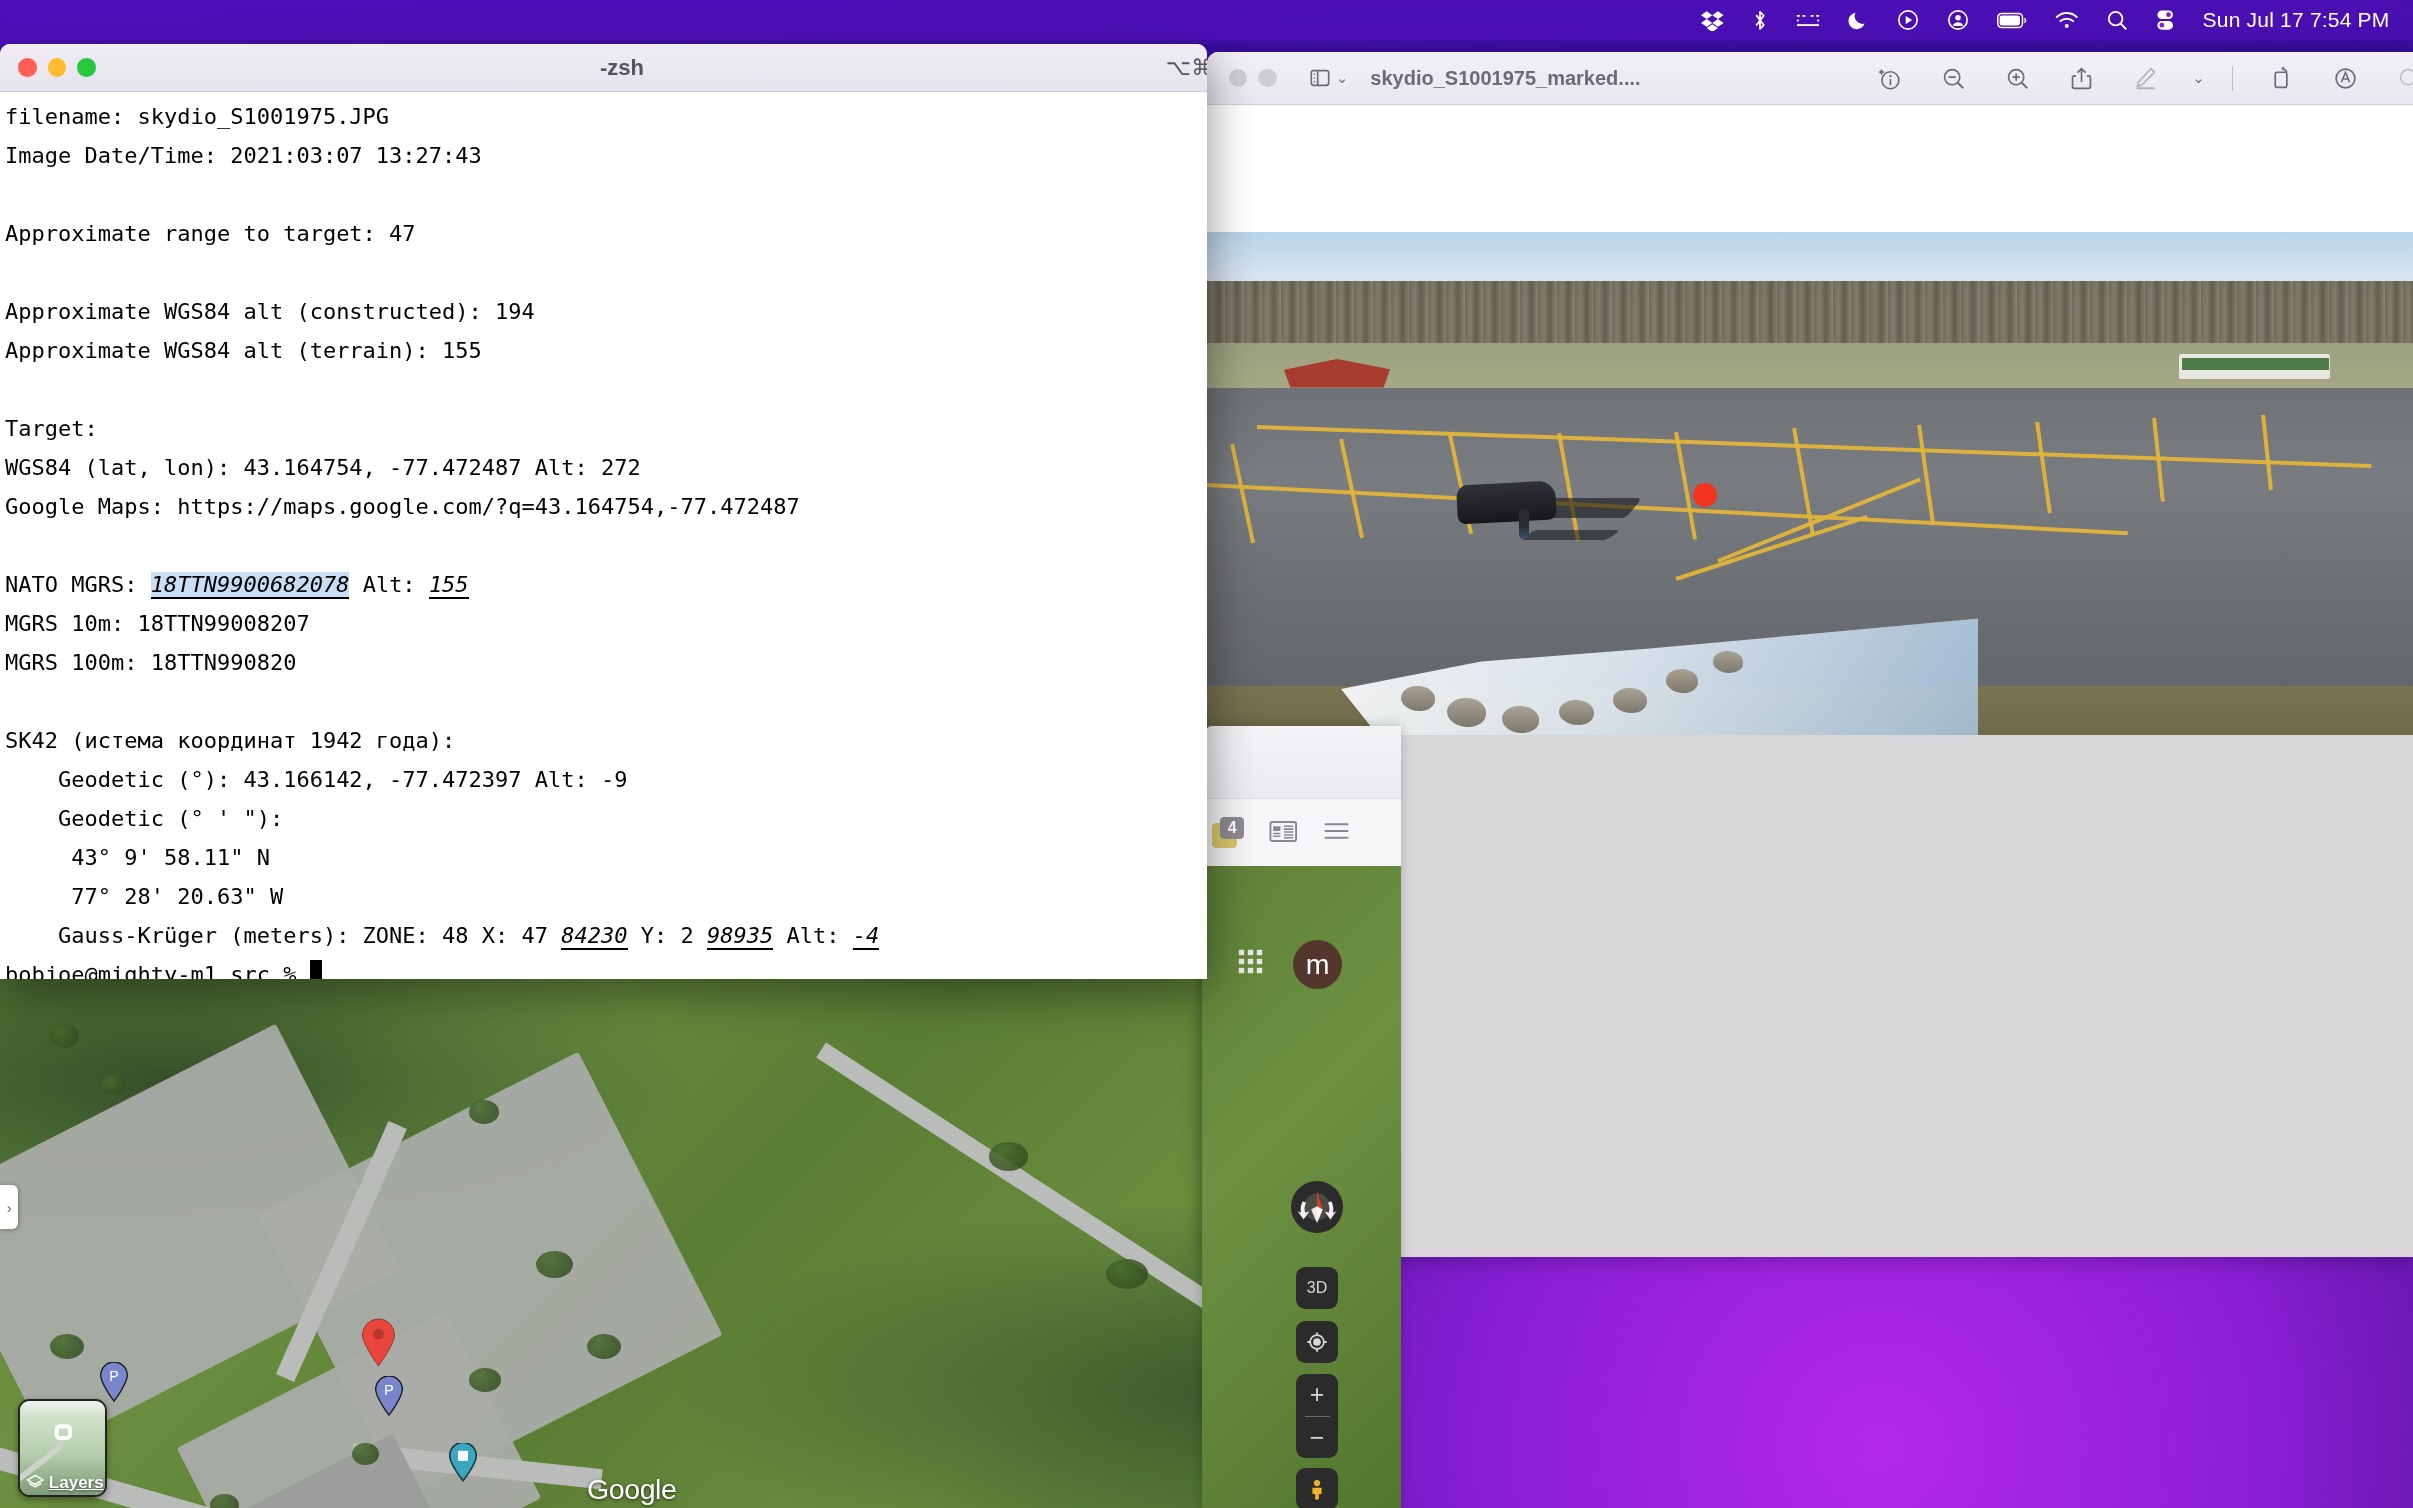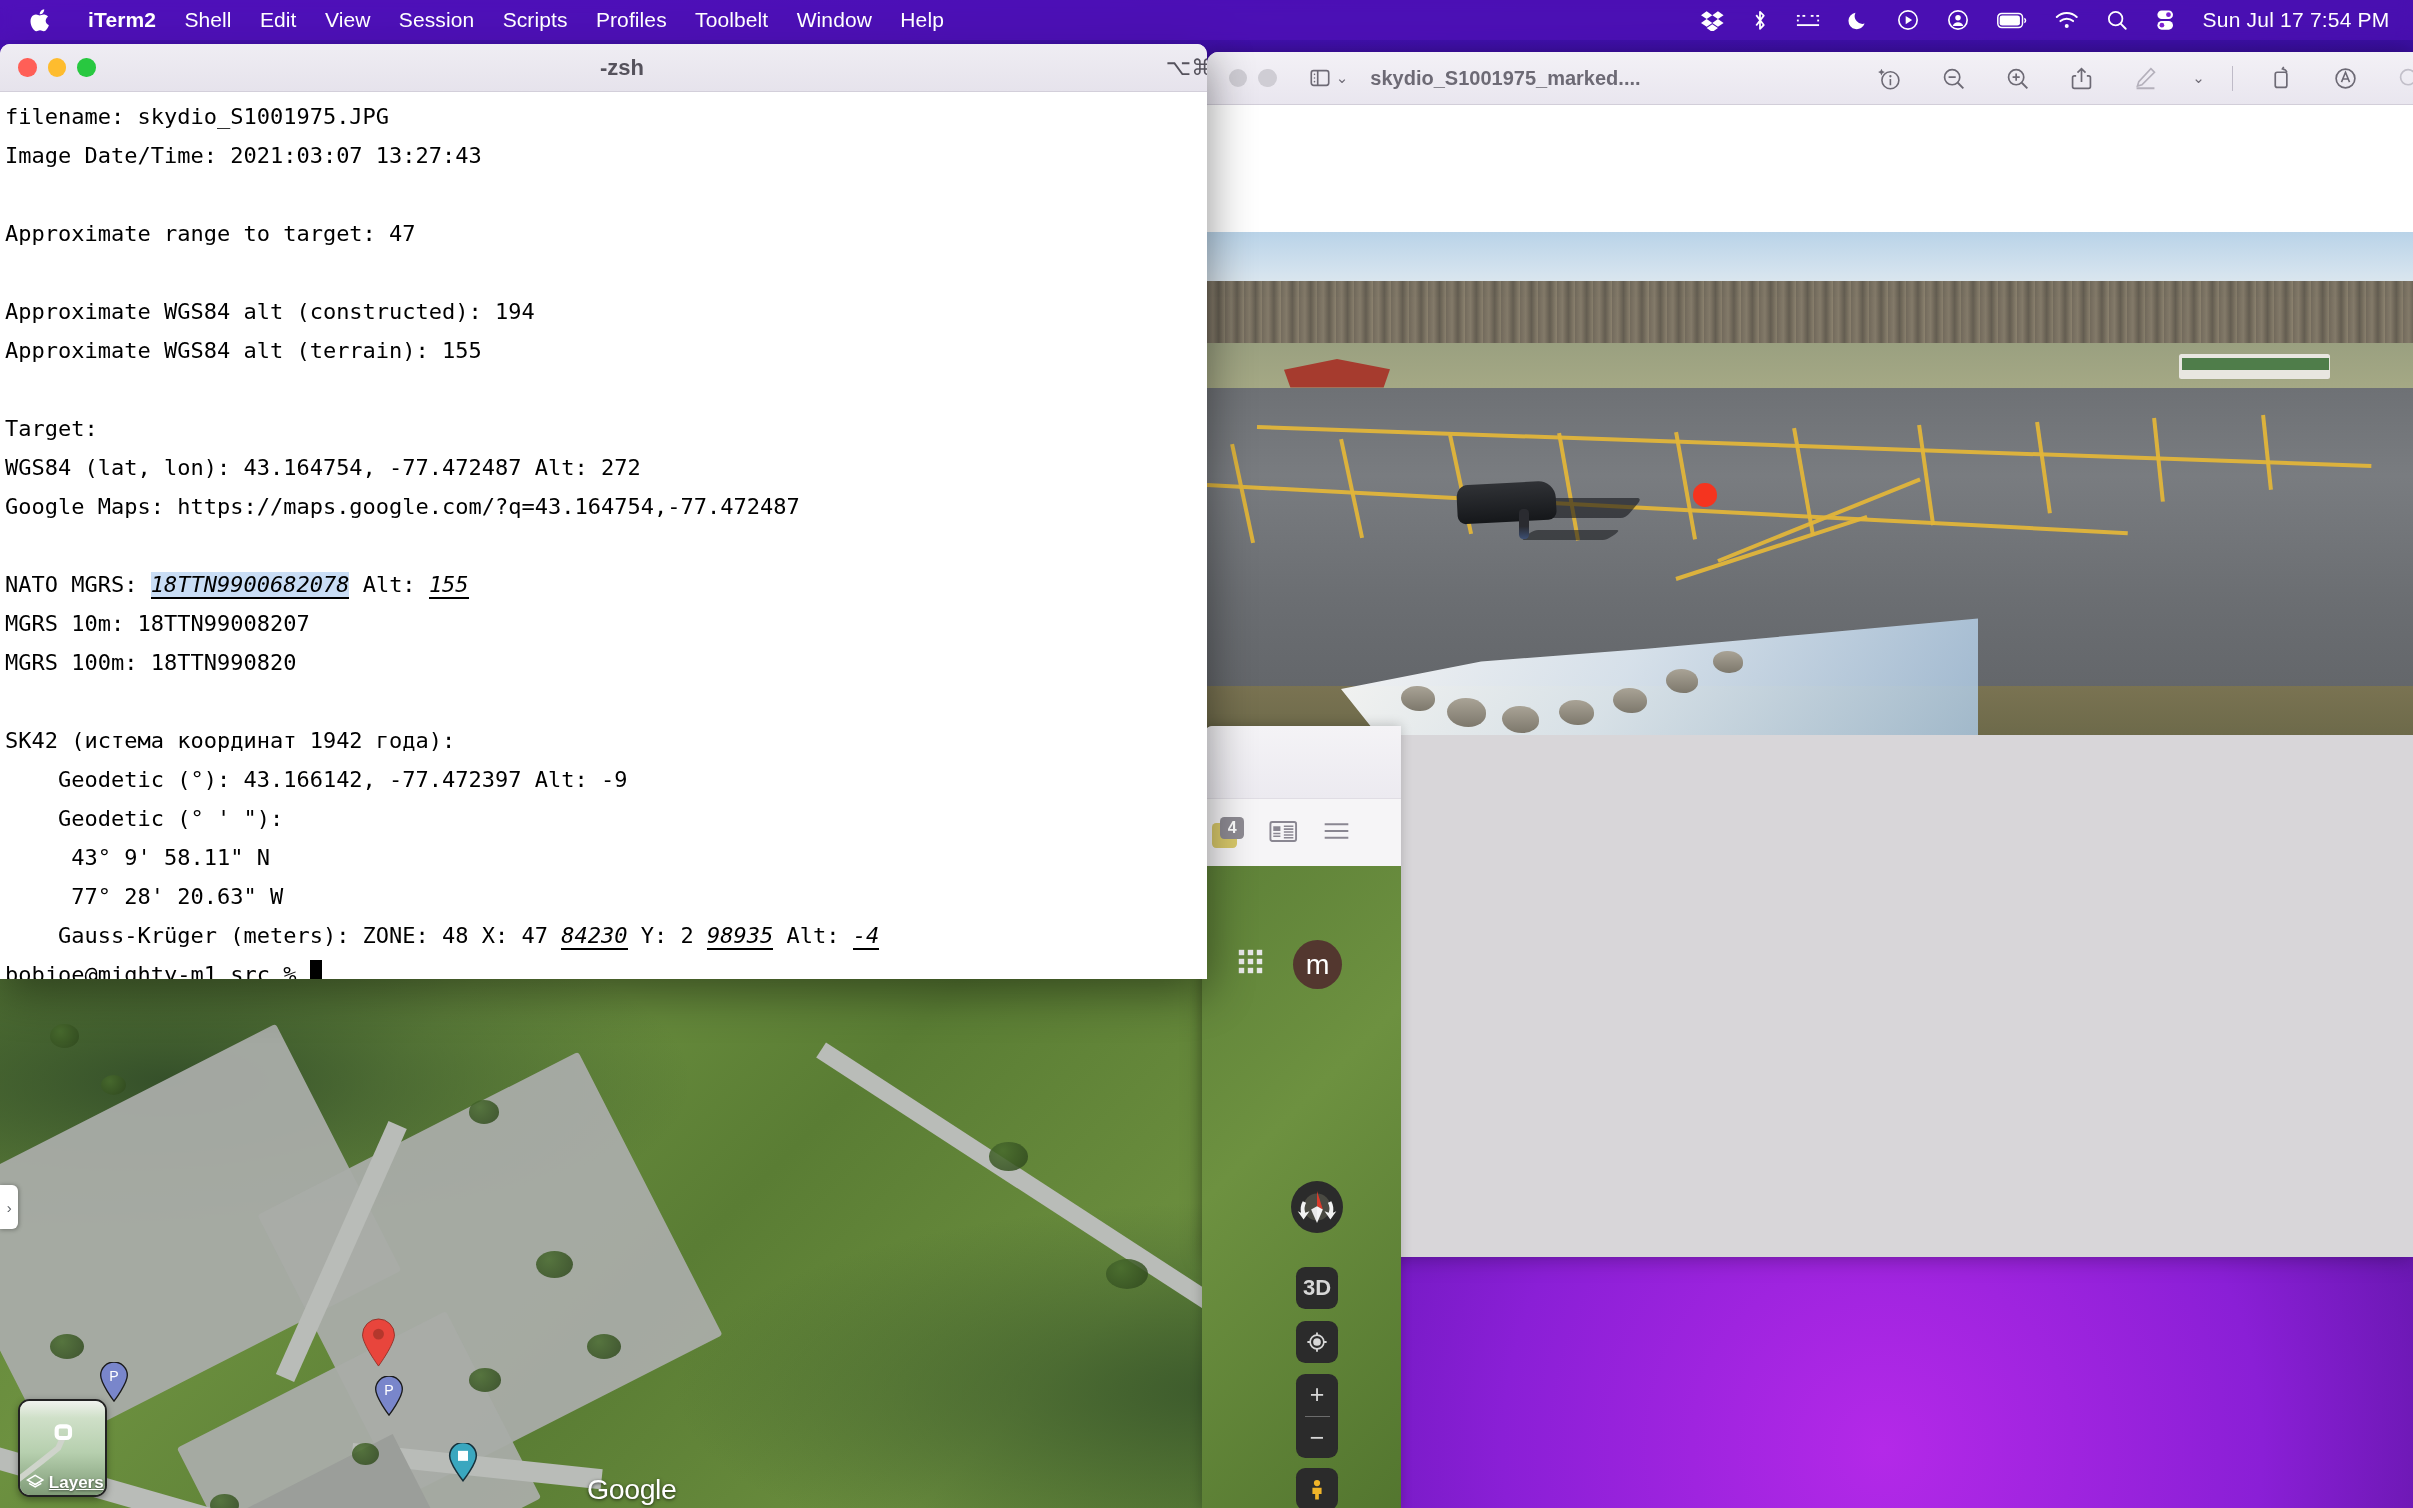--- a/index.html
+++ b/index.html
@@ -387,21 +387,21 @@
     <svg viewBox="0 0 62 62" width="52" height="52">
       <circle cx="31" cy="31" r="16" fill="#4a4a42"></circle>
       <path d="M31 12 L38 34 L31 30 Z" fill="#d93b2b"></path>
       <path d="M31 50 L24 34 L31 30 Z" fill="#e9e9e9"></path>
       <path d="M31 50 L38 34 L31 30 Z" fill="#f4f4f4"></path>
       <path d="M14 24 A20 20 0 0 0 12 38 L8 36 L15 46 L22 36 L17 38 A15 15 0 0 1 18 26 Z" fill="#f2f2f2"></path>
       <path d="M48 24 A20 20 0 0 1 50 38 L54 36 L47 46 L40 36 L45 38 A15 15 0 0 0 44 26 Z" fill="#f2f2f2"></path>
     </svg>
   </div>
 
-  <div class="map-ctrl" style="left:1296px; top:1267px; width:42px; height:42px; font-size:22px; font-weight:bold;">
+  <div class="map-ctrl" style="left:1296px; top:1267px; width:42px; height:42px; font-size:16px; font-weight:normal;">
     <span>3D</span>
   </div>
 
   <div class="map-ctrl" style="left:1296px; top:1321px; width:42px; height:42px;">
     <svg viewBox="0 0 24 24" width="22" height="22">
       <circle cx="12" cy="12" r="4.2" fill="#d7d7d7"></circle>
       <circle cx="12" cy="12" r="7.5" fill="none" stroke="#d7d7d7" stroke-width="1.8"></circle>
       <path d="M12 1.5v4M12 18.5v4M1.5 12h4M18.5 12h4" stroke="#d7d7d7" stroke-width="2"></path>
     </svg>
   </div>
@@ -625,38 +625,20 @@
 <span>SK42 (истема координат 1942 года):</span>
 <span>    Geodetic (°): 43.166142, -77.472397 Alt: -9</span>
 <span>    Geodetic (° ' "):</span>
 <span>     43° 9' 58.11" N</span>
 <span>     77° 28' 20.63" W</span>
 <span>    Gauss-Krüger (meters): ZONE: </span><span>48</span><span> X: </span><span>47</span> <span class="ul">84230</span><span> Y: </span><span>2</span> <span class="ul">98935</span><span> Alt: </span><span class="ul">-4</span>
 <span>bobjoe@mighty-m1 src % </span><span class="cursor"></span></div>
   </div>
 
   <div class="menubar">
-    <div class="menubar-left">
-      <div class="apple-logo">
-        <svg viewBox="0 0 24 28" width="22" height="25">
-          <path d="M17.2 14.6c0-3.2 2.6-4.7 2.7-4.8-1.5-2.2-3.8-2.5-4.6-2.5-1.9-.2-3.8 1.1-4.8 1.1s-2.5-1.1-4.1-1.1c-2.1 0-4 1.2-5.1 3.1-2.2 3.8-.6 9.4 1.5 12.5 1.1 1.5 2.3 3.2 4 3.1 1.6-.1 2.2-1 4.1-1s2.5 1 4.2 1c1.7 0 2.8-1.5 3.9-3.1.8-1.1 1.4-2.3 1.8-3.6-.2-.1-3.4-1.3-3.6-5.2z" fill="#fff"></path>
-          <path d="M14.3 5.3c.9-1 1.4-2.5 1.3-3.9-1.3.1-2.8.9-3.7 1.9-.8.9-1.5 2.4-1.3 3.8 1.4.1 2.9-.7 3.7-1.8z" fill="#fff"></path>
-        </svg>
-      </div>
-      <div class="menu-item bold">iTerm2</div>
-      <div class="menu-item">Shell</div>
-      <div class="menu-item">Edit</div>
-      <div class="menu-item">View</div>
-      <div class="menu-item">Session</div>
-      <div class="menu-item">Scripts</div>
-      <div class="menu-item">Profiles</div>
-      <div class="menu-item">Toolbelt</div>
-      <div class="menu-item">Window</div>
-      <div class="menu-item">Help</div>
-    </div>
 
     <div class="menubar-right">
       <div class="status-icon">
         <svg viewBox="0 0 24 24" width="22.6" height="22.6">
           <path d="M6 2.5 L12 6.6 L6 10.7 L0 6.6 Z M18 2.5 L24 6.6 L18 10.7 L12 6.6 Z M6 18.9 L12 14.8 L6 10.7 L0 14.8 Z M18 18.9 L24 14.8 L18 10.7 L12 14.8 Z M12 16.2 L18 20.3 L12 24.4 L6 20.3 Z" fill="#fff"></path>
         </svg>
       </div>
       <div class="status-icon">
         <svg viewBox="0 0 16 24" width="16" height="22.6">
           <path d="M4 6.5 L12 17 L8 21 V3 L12 7 L4 17.5" fill="none" stroke="#fff" stroke-width="1.9" stroke-linejoin="round"></path>

